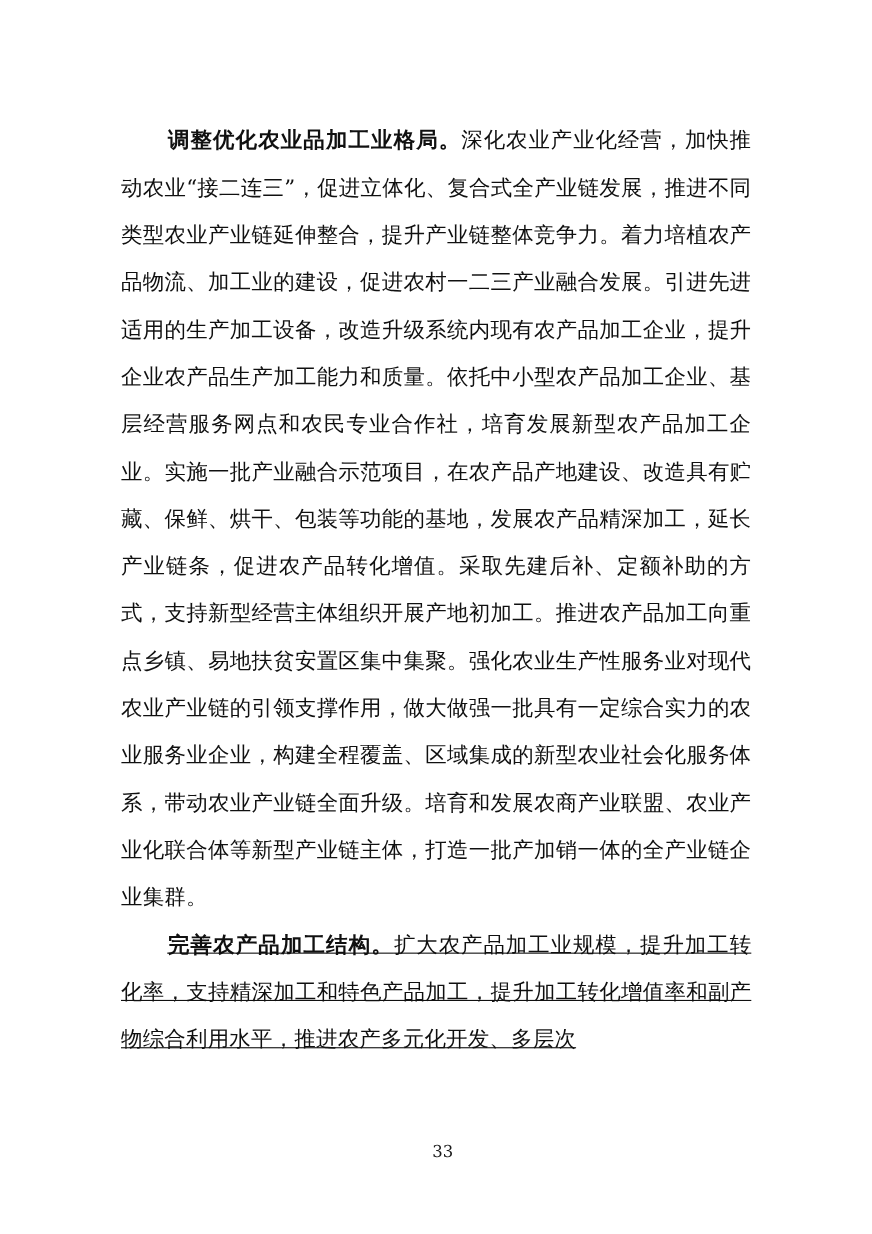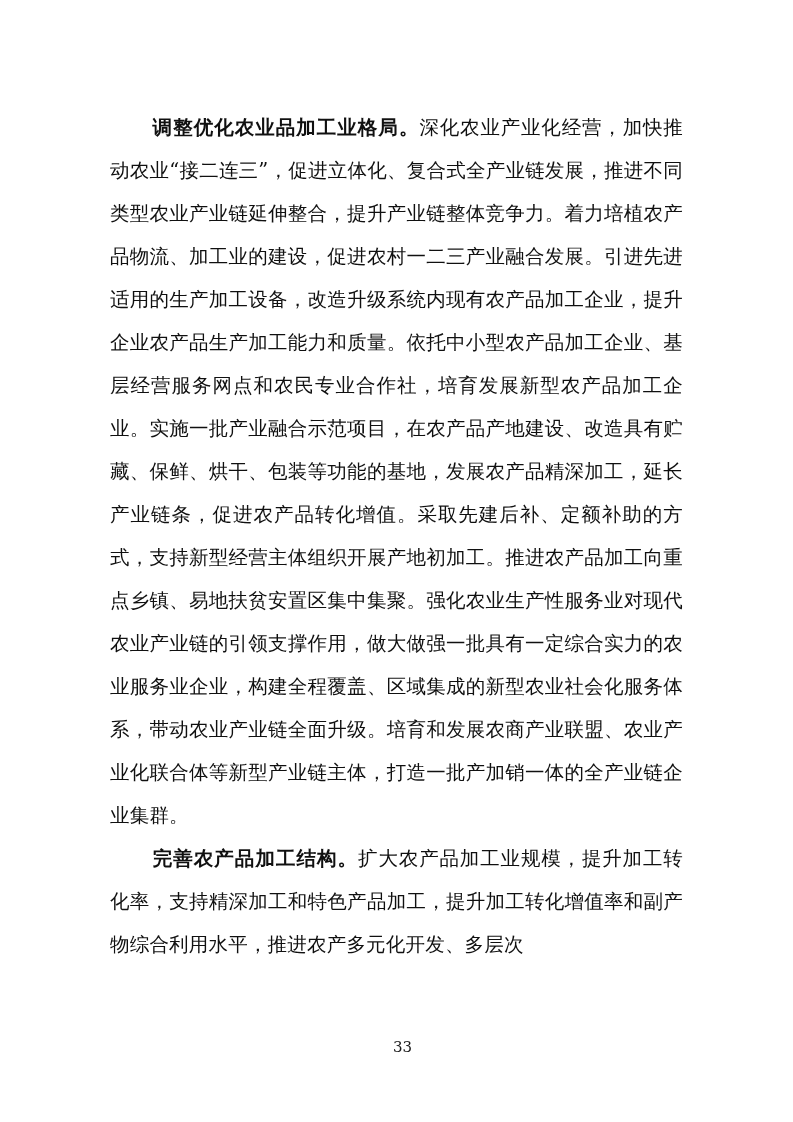--- a/index.html
+++ b/index.html
@@ -27,20 +27,21 @@
     font-size: 19.5px;
     line-height: 43px;
     color: #101010;
     text-align: justify;
     text-justify: inter-ideograph;
     margin: 0 0 0 0;
     letter-spacing: 0.2px;
   }
   .para + .para {
     margin-top: 0px;
+    text-decoration: underline;
   }
   .indent {
     display: inline-block;
     width: 42px;
   }
   .lead {
     font-weight: bold;
     letter-spacing: 0.4px;
   }
   .page-number {

